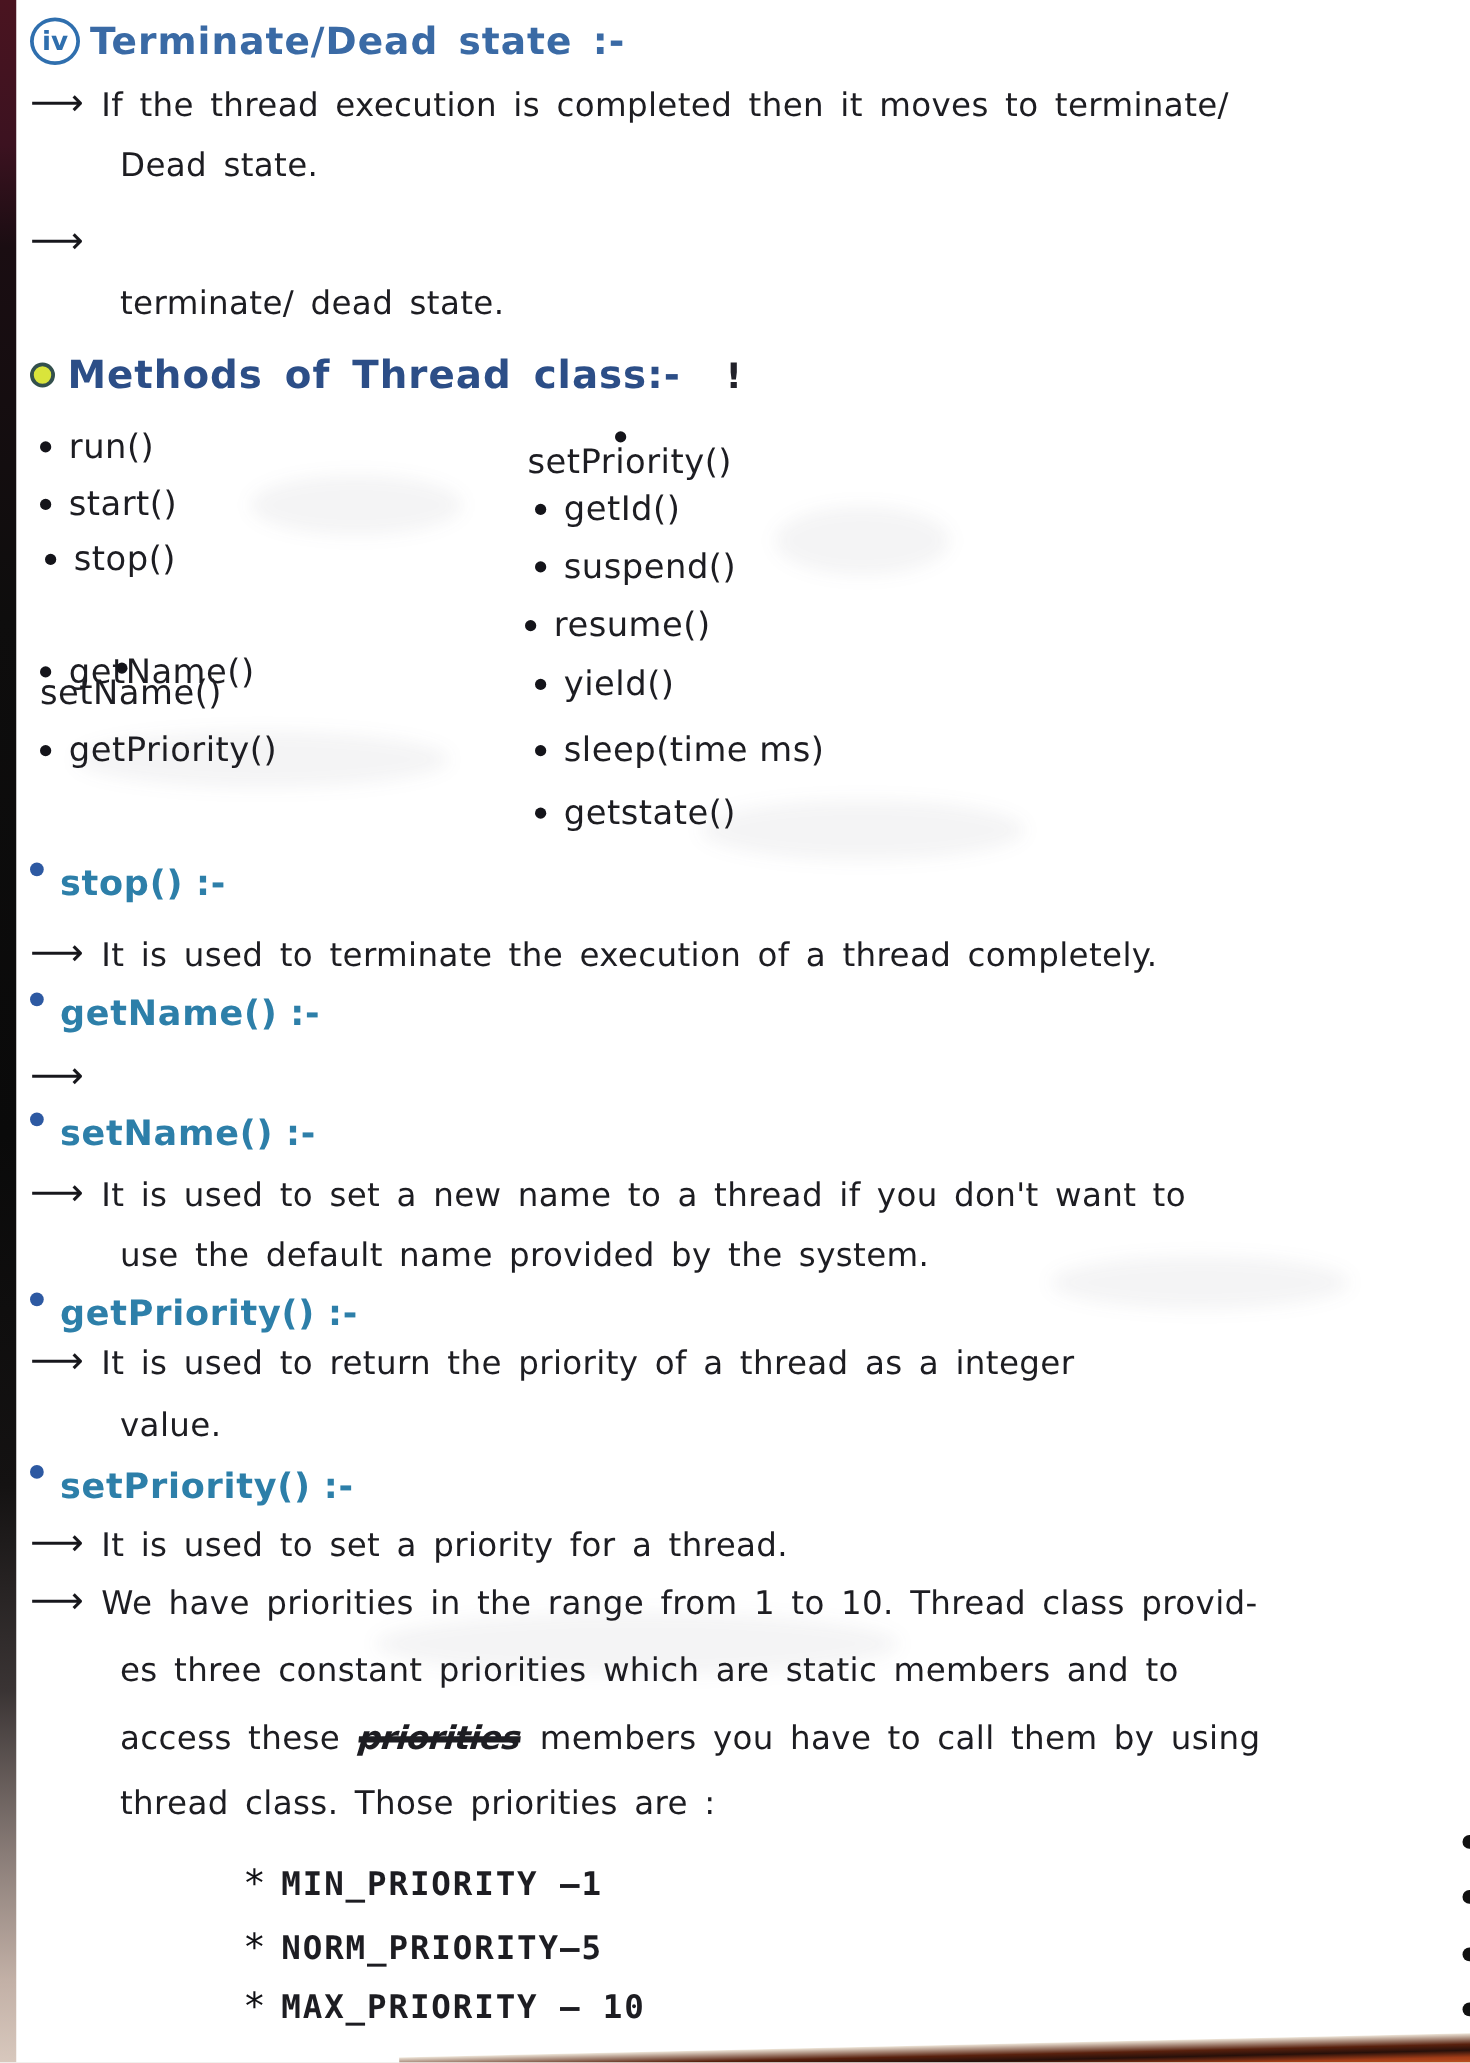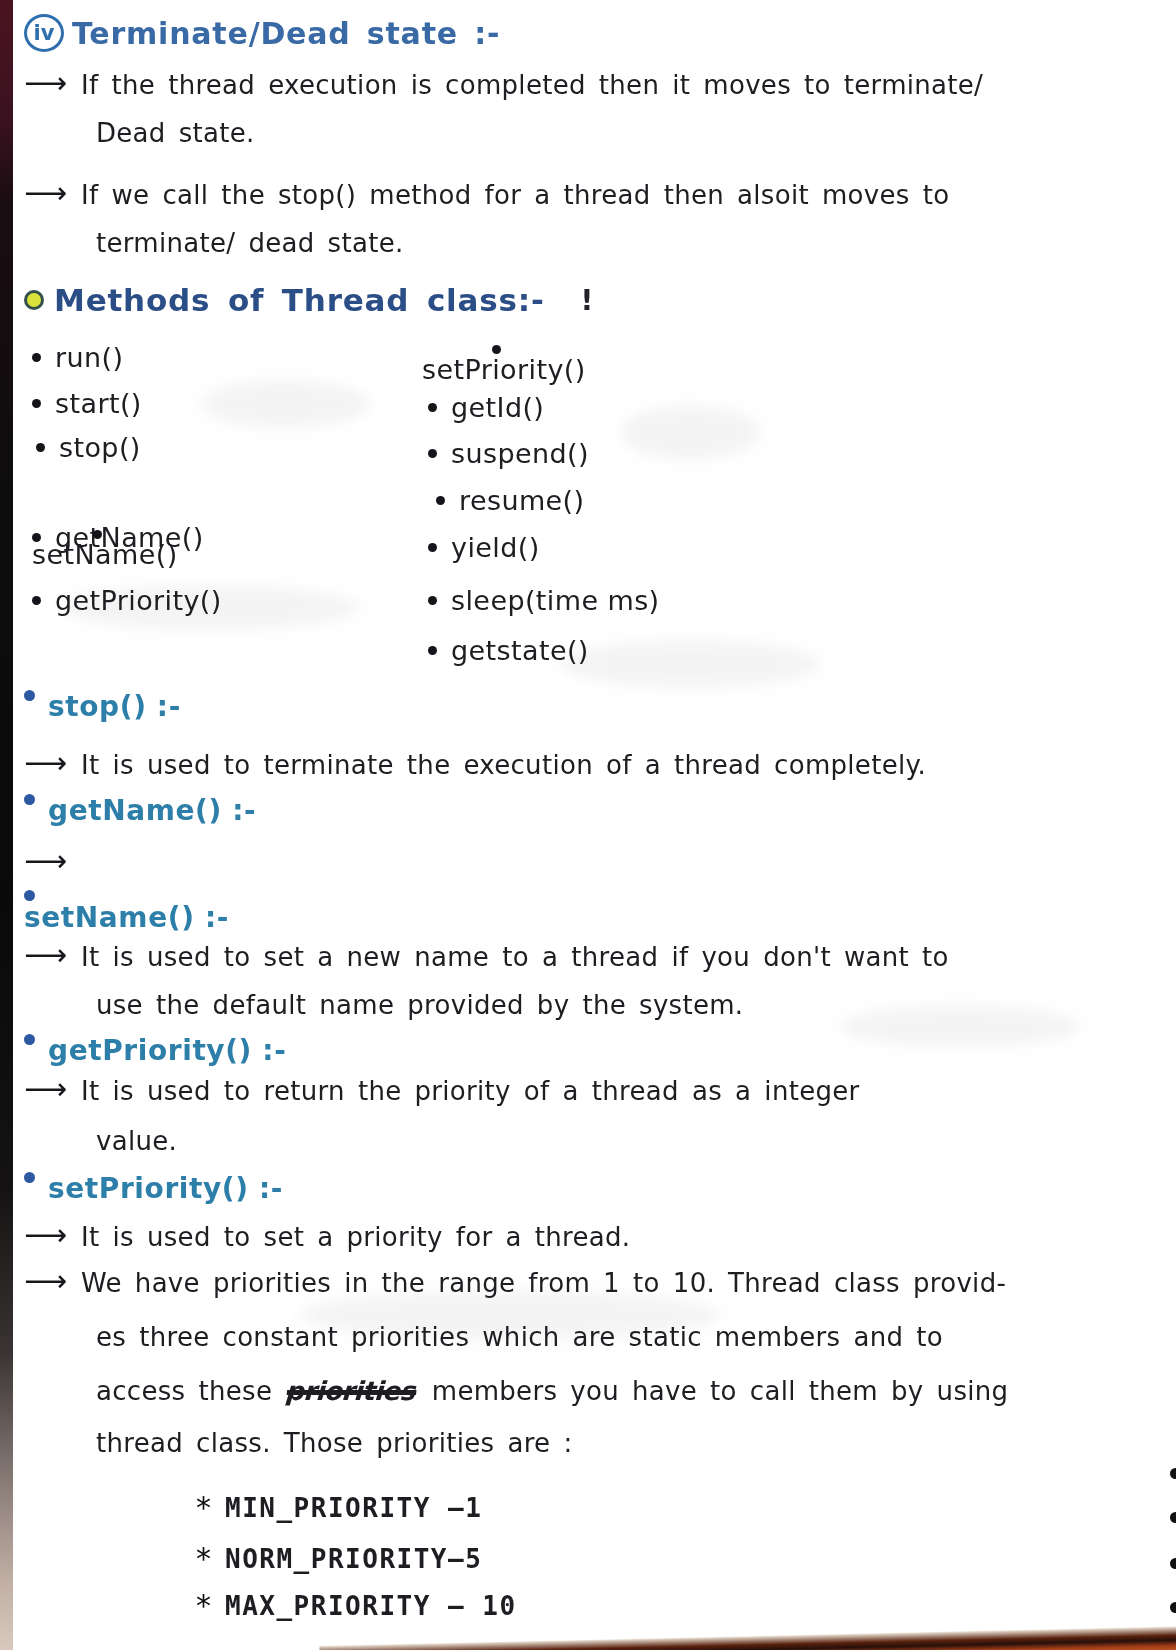--- a/index.html
+++ b/index.html
@@ -104,21 +104,20 @@
     </div>
 
     <div class="abs pt" style="top:68px;">
       <span class="arrow">⟶</span>
       <span class="pt-text">If the thread execution is completed then it moves to terminate/</span>
     </div>
     <div class="abs cont-line" style="top:118px;">Dead state.</div>
 
     <div class="abs pt" style="top:178px;">
       <span class="arrow">⟶</span>
-      <span class="pt-text">If we call the stop() method for a thread then alsoit moves to</span>
     </div>
     <div class="abs cont-line" style="top:228px;">terminate/ dead state.</div>
 
     <div class="abs methods-head" style="top:282px;">
       <span class="yellow-dot"></span>
       <span class="methods-title">Methods of Thread class:-</span>
       <span class="stray-excl">!</span>
     </div>
 
     <div class="abs" style="top:0; height:0;">
@@ -152,21 +151,21 @@
           <span class="m-label">setPriority()</span>
         </div>
       <div class="m-item" style="left:404px; top:392px;">
           <span class="ink-dot"></span>
           <span class="m-label">getId()</span>
         </div>
       <div class="m-item" style="left:404px; top:438px;">
           <span class="ink-dot"></span>
           <span class="m-label">suspend()</span>
         </div>
-      <div class="m-item" style="left:412px; top:485px;">
+      <div class="m-item" style="left:396px; top:485px;">
           <span class="ink-dot"></span>
           <span class="m-label">resume()</span>
         </div>
       <div class="m-item" style="left:404px; top:532px;">
           <span class="ink-dot"></span>
           <span class="m-label">yield()</span>
         </div>
       <div class="m-item" style="left:404px; top:585px;">
           <span class="ink-dot"></span>
           <span class="m-label">sleep(time ms)</span>
@@ -187,21 +186,21 @@
     </div>
 
     <div class="abs detail-head" style="top:794px;">
       <span class="blue-dot"></span>
       <span class="teal">getName() :-</span>
     </div>
     <div class="abs pt" style="top:846px;">
       <span class="arrow">⟶</span>
     </div>
 
-    <div class="abs detail-head" style="top:890px;flex-direction:column;">
+    <div class="abs detail-head" style="top:890px;">
       <span class="blue-dot"></span>
       <span class="teal">setName() :-</span>
     </div>
     <div class="abs pt" style="top:940px;">
       <span class="arrow">⟶</span>
       <span class="pt-text">It is used to set a new name to a thread if you don't want to</span>
     </div>
     <div class="abs cont-line" style="top:990px;">use the default name provided by the system.</div>
 
     <div class="abs detail-head" style="top:1034px;">

